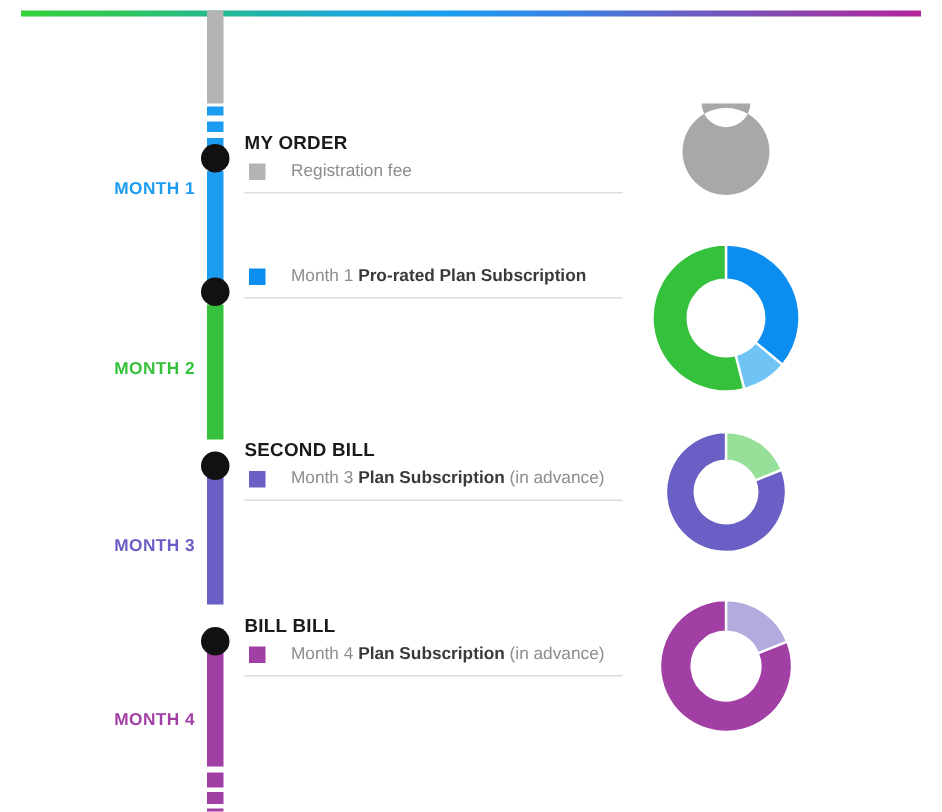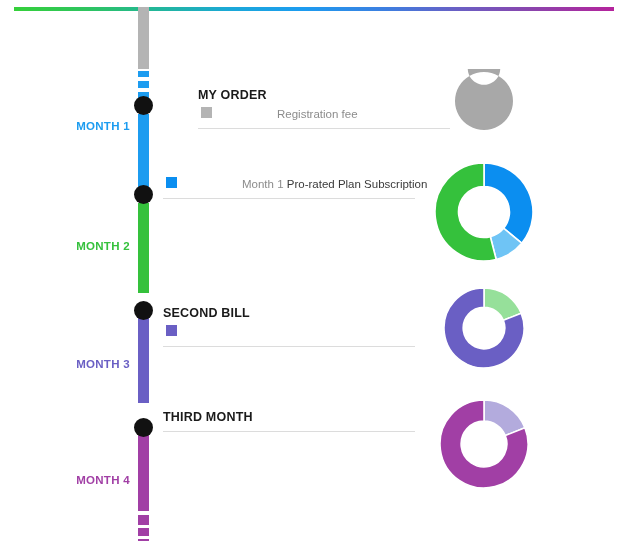--- a/index.html
+++ b/index.html
@@ -92,41 +92,40 @@
     letter-spacing: 0.2px;
     margin: 0 0 5px 0;
   }
   .bill-rows {
     margin: 0;
     padding: 0;
     list-style: none;
   }
   .bill-row {
     display: flex;
-    align-items: flex-start;
+    align-items: center;
     height: 14px;
     margin-bottom: 2px;
-    gap: 48px;
   }
   .swatch {
     width: 11px;
     height: 11px;
     flex: 0 0 11px;
     margin-left: 3px;
     margin-right: 17px;
   }
   .row-text {
     font-size: 11.5px;
     color: #8c8c8c;
     white-space: nowrap;
     line-height: 14px;
   }
   .row-text b {
     color: #3a3a3a;
-    font-weight: normal;
+    font-weight: bold;
   }
   .bill-divider {
     margin-top: 7px;
     height: 1px;
     width: 252px;
     background: #dcdcdc;
   }
 
   
   .donut {
@@ -157,51 +156,56 @@
   </div>
 
 <div id="month-labels">
     <div class="month-label" style="top: 120px; color: rgb(28, 156, 240);">MONTH 1</div>
     <div class="month-label" style="top: 240px; color: rgb(53, 193, 60);">MONTH 2</div>
     <div class="month-label" style="top: 358px; color: rgb(106, 95, 196);">MONTH 3</div>
     <div class="month-label" style="top: 474px; color: rgb(161, 63, 165);">MONTH 4</div>
   </div>
 
 <div id="bills-layer">
-    <div class="bill-block" style="top: 88px; margin-left: 35px;">
+    <div class="bill-block" style="top: 88px;">
       <div class="bill-title">MY ORDER</div>
       <ul class="bill-rows">
         <li class="bill-row">
           <span class="swatch" style="background: rgb(180, 180, 180);"></span>
           <span class="row-text">Registration fee</span>
         </li>
       </ul>
       <div class="bill-divider"></div>
     </div>
     <div class="bill-block" style="top: 177px;">
       <ul class="bill-rows">
         <li class="bill-row">
           <span class="swatch" style="background: rgb(11, 142, 240);"></span>
           <span class="row-text">Month 1 <b>Pro-rated Plan Subscription</b></span>
         </li>
       </ul>
       <div class="bill-divider"></div>
     </div>
-    <div class="bill-block" style="top: 306px;">
+    <div class="bill-block" style="top: 293px;">
       <div class="bill-title">SECOND BILL</div>
       <ul class="bill-rows">
         <li class="bill-row">
           <span class="swatch" style="background: rgb(106, 95, 196);"></span>
+          <span class="row-text">Month 3 <b>Plan Subscription</b> (in advance)</span>
         </li>
       </ul>
       <div class="bill-divider"></div>
     </div>
     <div class="bill-block" style="top: 410px;">
-      <div class="bill-title">THIRD MONTH</div>
-      <ul class="bill-rows">
+      <div class="bill-title">BILL BILL</div>
+      <ul class="bill-rows">
+        <li class="bill-row">
+          <span class="swatch" style="background: rgb(161, 63, 165);"></span>
+          <span class="row-text">Month 4 <b>Plan Subscription</b> (in advance)</span>
+        </li>
       </ul>
       <div class="bill-divider"></div>
     </div>
   </div>
 
 <div id="charts-layer">
     <svg class="donut" width="64" height="64" style="left: 452px; top: 69px;">
       <path d="M 32 3 A 29 29 0 1 1 31.99 3 Z M 32 15.759999999999998 A 16.240000000000002 16.240000000000002 0 1 0 31.99 15.759999999999998 Z" fill="#a8a8a8" fill-rule="evenodd"></path>
     </svg>
     <svg class="donut" width="104" height="104" style="left: 432px; top: 160px;">

